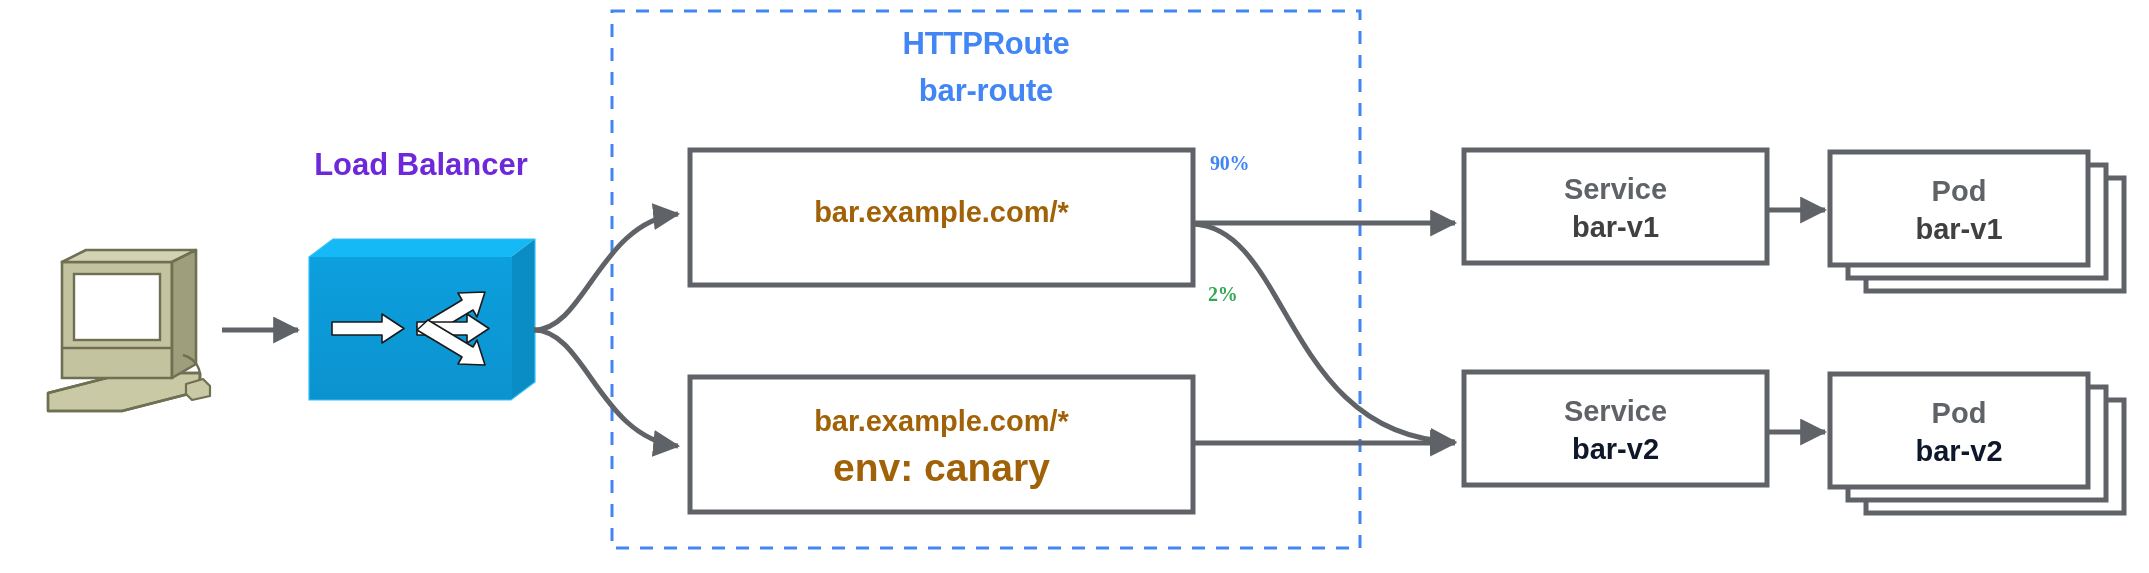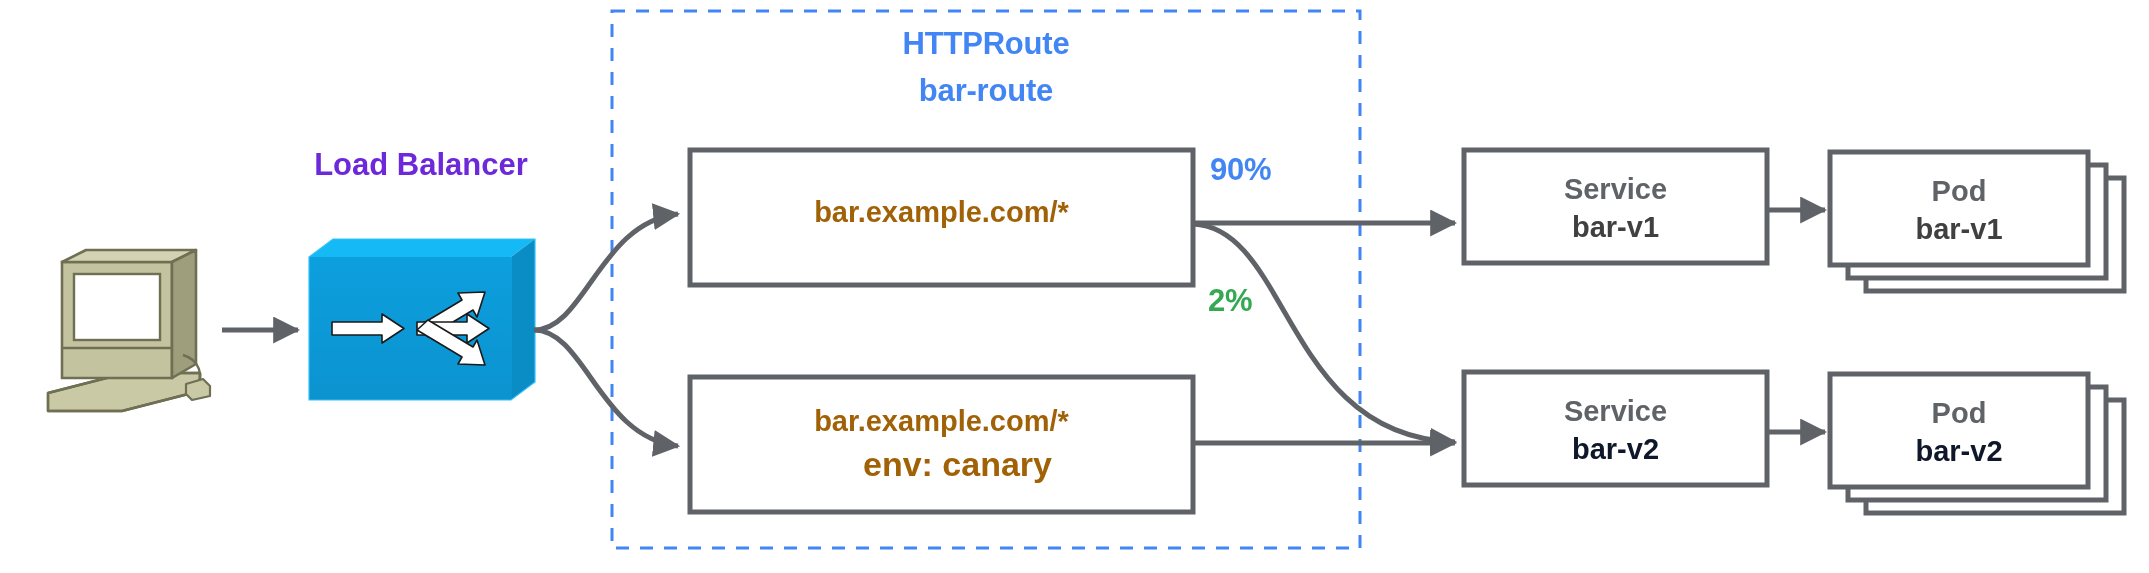--- a/index.html
+++ b/index.html
@@ -17,21 +17,21 @@
     color:#6d28d9;font-weight:bold;white-space:pre;
   }
   .routeTitle{
     position:absolute;text-align:center;line-height:1.18;
     color:#4285f4;font-weight:bold;font-size:31px;letter-spacing:-0.2px;
   }
   .boxtext{
     position:absolute;text-align:center;color:#a16207;
     font-weight:bold;line-height:1.22;white-space:pre;
   }
-  .pct{position:absolute;font-weight:bold;font-size:31px;letter-spacing:-0.3px;}
+  .pct{position:absolute;font-weight:bold;font-size:20px;letter-spacing:-0.3px;font-family:Liberation Serif, serif;}
   .pct.blue{color:#4285f4;}
   .pct.green{color:#34a853;}
   .nm-blue{color:#404040;}
   .nm-green{color:#0f172a;}
   .nm-gray{color:#5f6368;}
 </style>
 </head>
 <body>
 
 <div id="stage">
@@ -115,21 +115,21 @@
 
   <div class="htmlLayer">
 
     <div class="routeTitle" style="left:612px;top:26px;width:748px;">HTTPRoute</div>
     <div class="routeTitle" style="left:612px;top:73px;width:748px;">bar-route</div>
 
     <div class="lbl" style="left:206px;top:147px;width:430px;font-size:31px;">Load Balancer</div>
 
     <div class="boxtext" style="left:690px;top:195px;width:503px;font-size:29px;">bar.example.com/*</div>
     <div class="boxtext" style="left:690px;top:404px;width:503px;font-size:29px;">bar.example.com/*</div>
-    <div class="boxtext" style="left:706px;top:444px;width:503px;font-size:34px;">env: canary</div>
+    <div class="boxtext" style="left:690px;top:444px;width:503px;font-size:39px;">env: canary</div>
 
     <div class="pct blue" style="left:1210px;top:152px;">90%</div>
     <div class="pct green" style="left:1208px;top:283px;">2%</div>
 
     <div class="boxtext nm-gray" style="left:1464px;top:172px;width:303px;font-size:29px;">Service</div>
     <div class="boxtext nm-blue" style="left:1464px;top:210px;width:303px;font-size:29px;">bar-v1</div>
 
     <div class="boxtext nm-gray" style="left:1464px;top:394px;width:303px;font-size:29px;">Service</div>
     <div class="boxtext nm-green" style="left:1464px;top:432px;width:303px;font-size:29px;">bar-v2</div>
 

